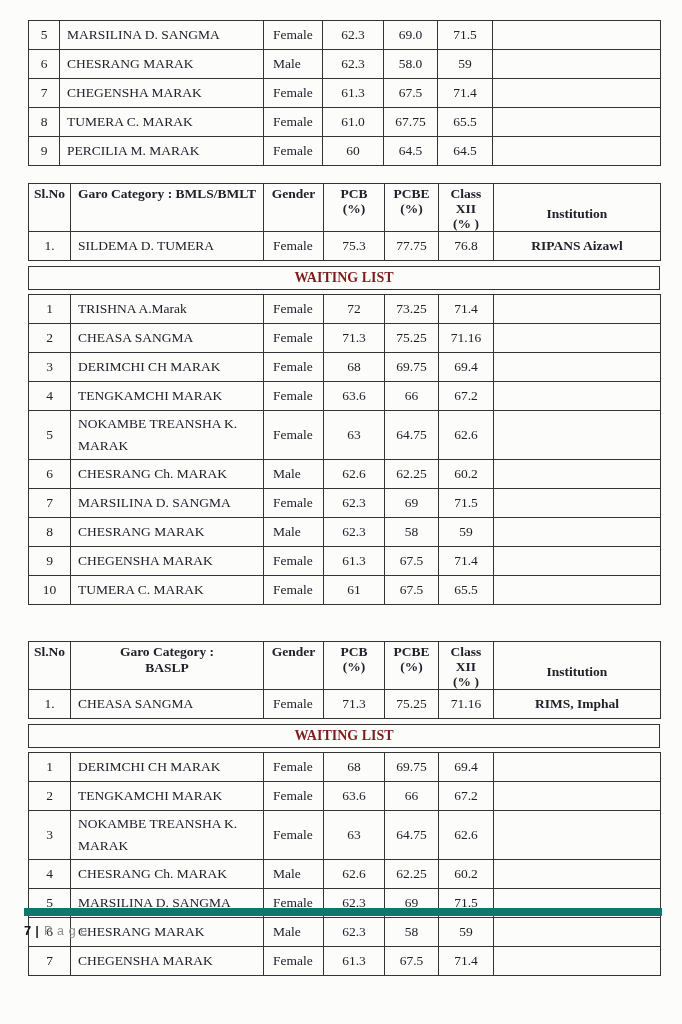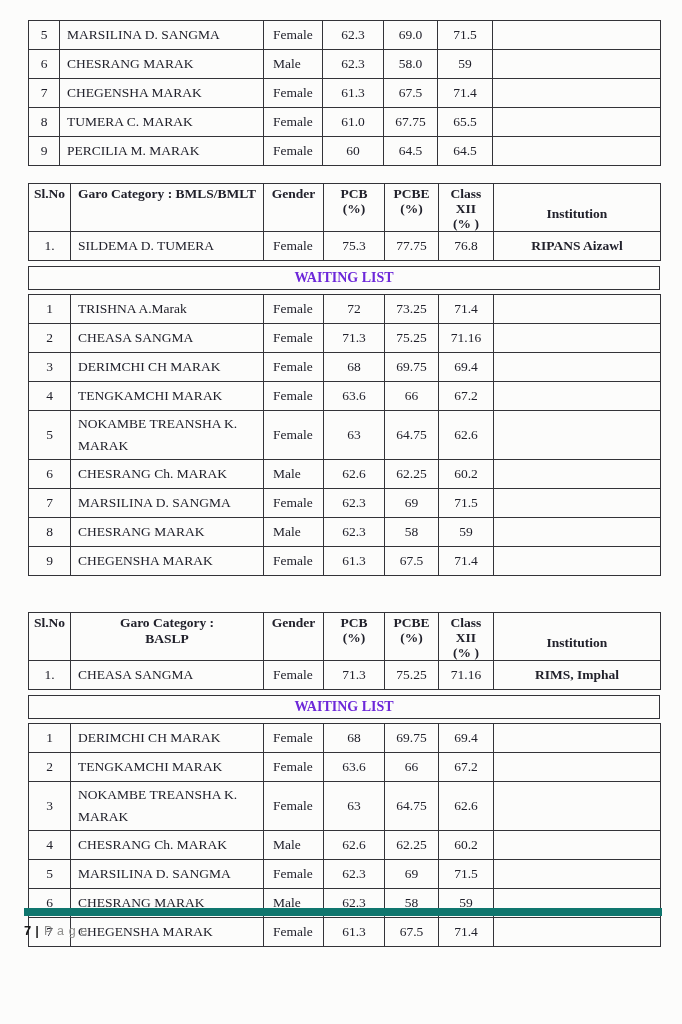--- a/index.html
+++ b/index.html
@@ -54,21 +54,21 @@
   .waiting-band{
     box-sizing:border-box;
     width:632px;
     border:1.6px solid #333338;
     height:24px;
     line-height:21px;
     text-align:center;
     font-weight:700;
     font-size:14px;
     margin:5px 0 4px 0;
-    color:#6d28d9;
+    color:#7f1d1d;
   }
   .gap18{height:17px;}
   .gap38{height:36px;}
   .footer{
     position:absolute;
     left:24px; right:20px;
     top:908px;
     border-top:8px solid #0f766e;
     padding-top:7px;
     font-family:"Liberation Sans", sans-serif;
@@ -268,20 +268,29 @@
           <td class="num">59</td>
           <td class="inst"></td>
         </tr>
         <tr>
           <td class="slno">9</td>
           <td class="name">CHEGENSHA MARAK</td>
           <td class="gender">Female</td>
           <td class="num">61.3</td>
           <td class="num">67.5</td>
           <td class="num">71.4</td>
+          <td class="inst"></td>
+        </tr>
+        <tr>
+          <td class="slno">10</td>
+          <td class="name">TUMERA C. MARAK</td>
+          <td class="gender">Female</td>
+          <td class="num">61</td>
+          <td class="num">67.5</td>
+          <td class="num">65.5</td>
           <td class="inst"></td>
         </tr>
       </tbody>
   </table>
 
   <div class="gap38"></div>
 
   <table>
     <colgroup>
       <col style="width:42px">

